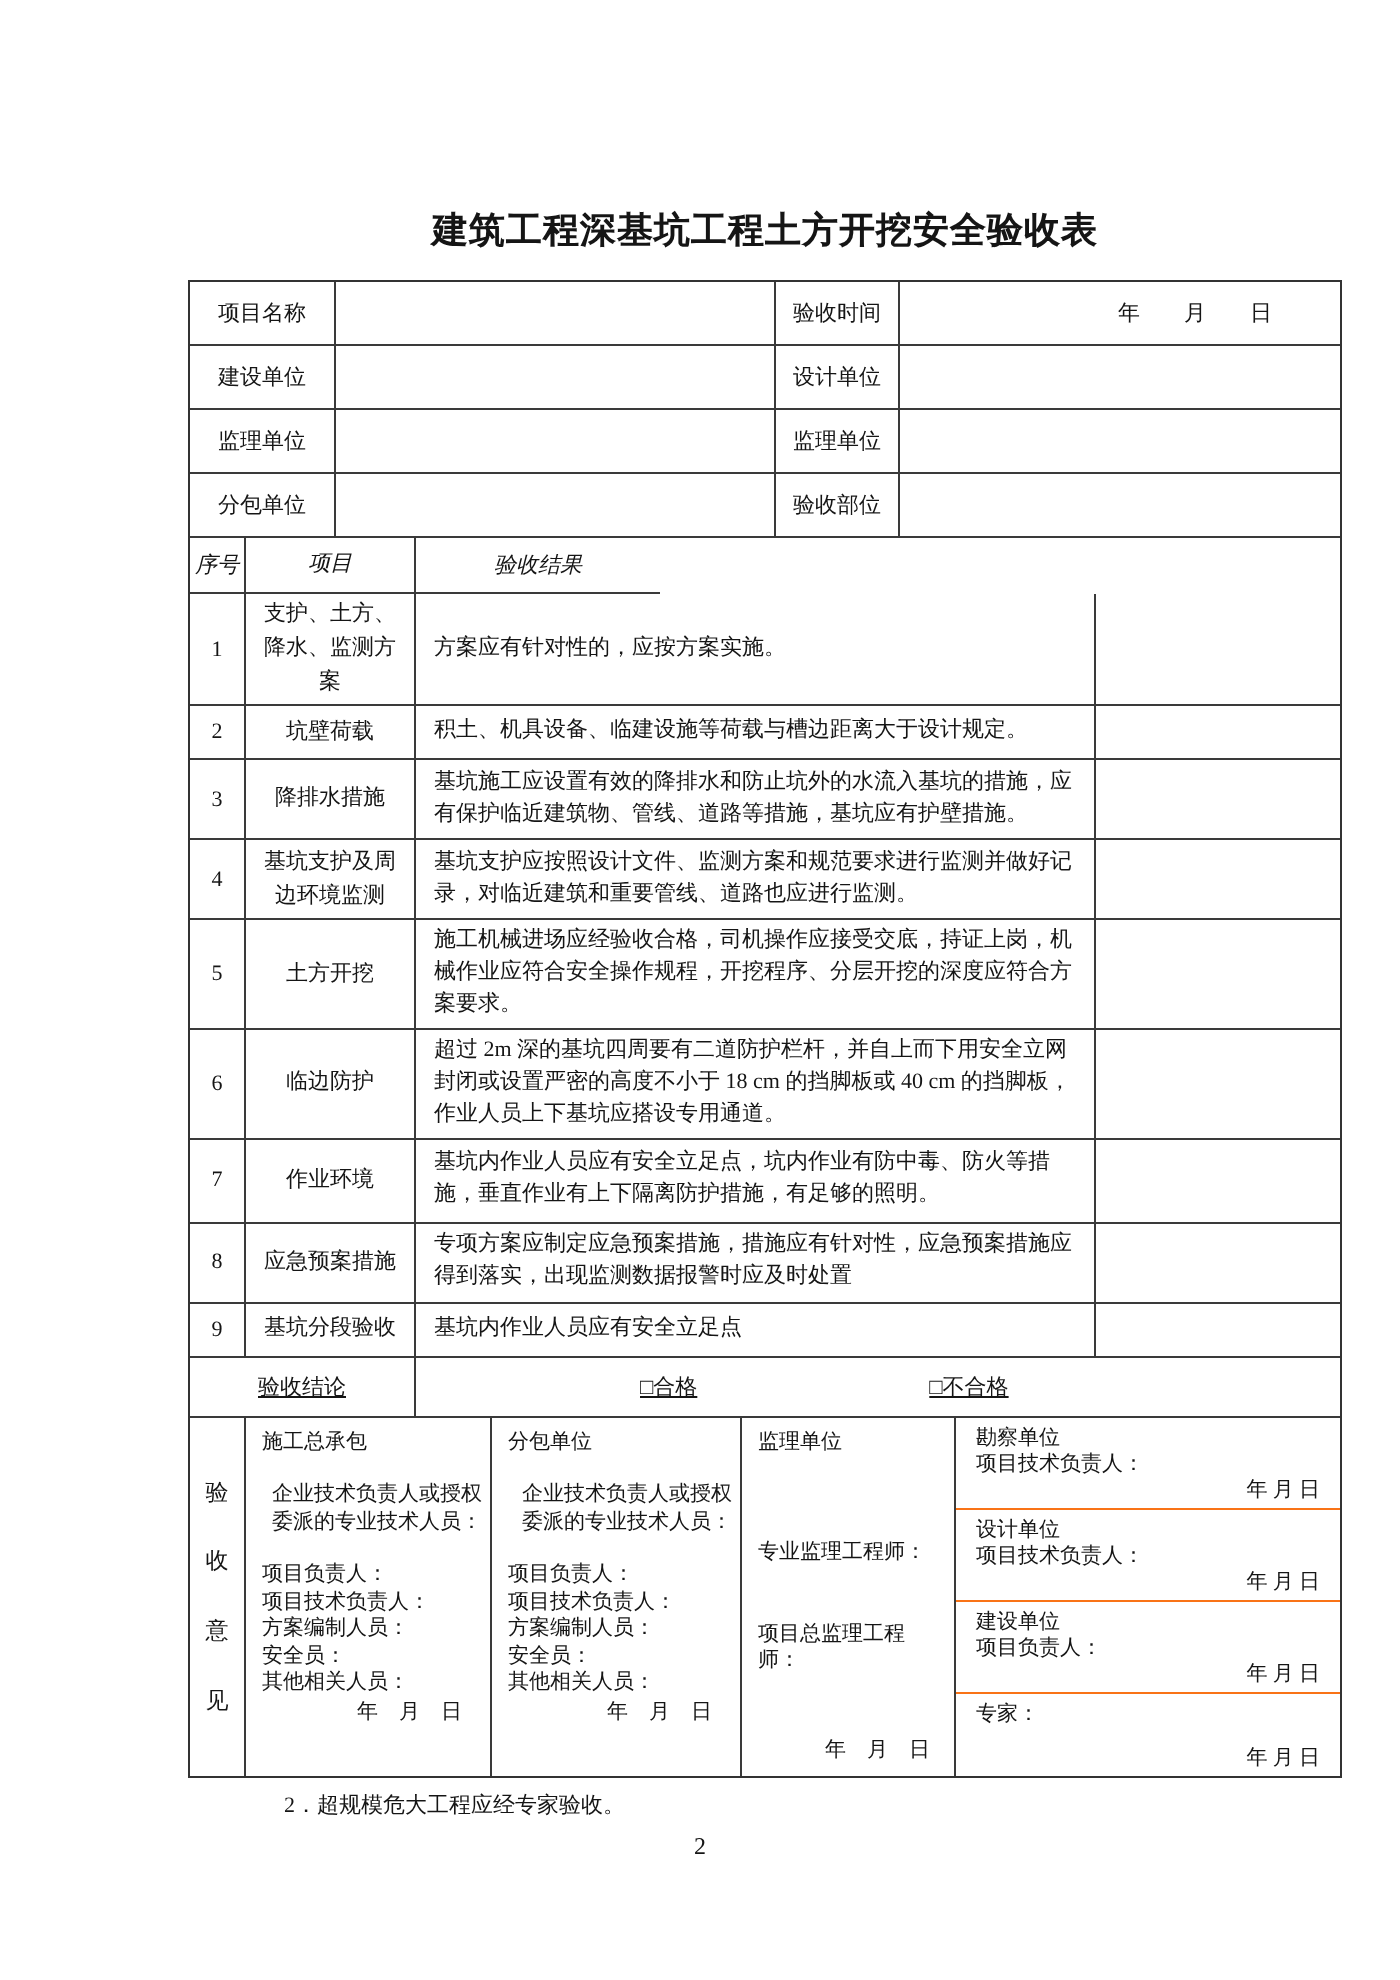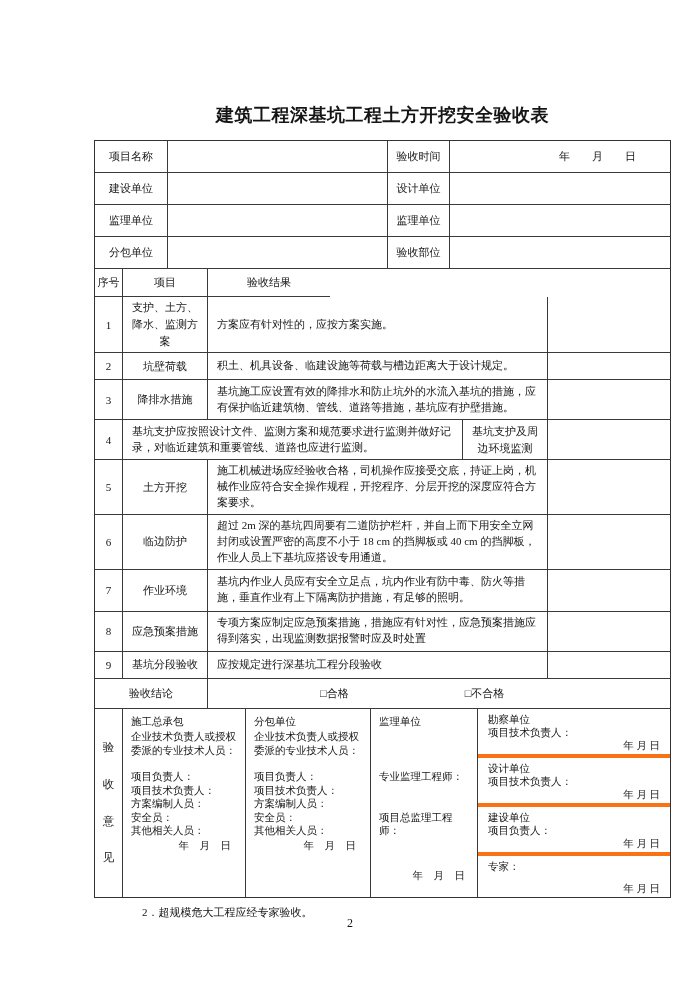--- a/index.html
+++ b/index.html
@@ -18,47 +18,47 @@
   .ic3{width:62px;justify-content:center;}
   .ic4{width:220px;border-right:none;padding-left:8px;}
   .date-val{justify-content:flex-end;padding-right:34px;padding-left:0;}
   
   .crow{display:flex;align-items:stretch;}
   .c-no{width:28px;display:flex;align-items:center;justify-content:center;font-size:11px;}
   .c-item{width:85px;display:flex;align-items:center;justify-content:center;text-align:center;
           font-size:11px;padding:2px 4px;line-height:1.55;}
   .c-req{width:340px;display:flex;align-items:center;font-size:11px;padding:3px 9px;line-height:1.45;}
   .c-res{width:122px;border-right:none;}
-  .chead{min-height:28px;}
+  .chead{min-height:28px;font-style:italic;}
   .chead .cell{display:flex;align-items:center;justify-content:center;font-size:11px;padding:0;}
   .r1{min-height:44px}.r2{min-height:27px}.r3{min-height:40px}.r4{min-height:40px}.r5{min-height:40px}
   .r6{min-height:52px}.r7{min-height:42px}.r8{min-height:40px}.r9{min-height:27px}
-  .concl{min-height:30px;}
+  .concl{min-height:30px;text-decoration:underline;}
   .concl-label{width:113px;display:flex;align-items:center;justify-content:center;font-size:11px;}
   .concl-content{width:462px;border-right:none;display:flex;align-items:center;font-size:11px;gap:44px;}
   .opt-pass{margin-left:112px;}
   .opt-fail{margin-left:72px;}
   
   .srow{display:flex;min-height:177px;}
   .srow > .cell{border-bottom:none;}
   .sc0{width:28px;display:flex;flex-direction:column;align-items:center;justify-content:space-evenly;
        font-size:11.5px;padding:10px 0;}
   .sc1{width:123px;}
   .sc2{width:125px;}
   .sc3{width:107px;}
   .sc4{width:192px;border-right:none;display:flex;flex-direction:column;padding:0;}
   .sigblock{font-size:10.5px;line-height:13.5px;padding:6px 4px 4px 8px;display:flex;flex-direction:column;}
-  .sig-tech{margin-top:2px;}
+  .sig-tech{margin-top:13px;text-align:right;}
   .sig-roles{margin-top:13px;}
   .sig-date{text-align:right;padding-right:10px;margin-top:1px;}
   .supblock{font-size:10.5px;line-height:13.5px;padding:6px 4px 4px 8px;}
   .sup1{margin-top:42px;}
   .sup2{margin-top:27px;}
   .sup-date{margin-top:31px;text-align:right;padding-right:8px;}
-  .runit{border-bottom:4px solid #f97316;font-size:10.5px;line-height:13px;
+  .runit{border-bottom:1px solid #f97316;font-size:10.5px;line-height:13px;
          padding:4px 6px 2px 10px;box-sizing:border-box;}
   .ru1{min-height:40px}.ru2{min-height:44px}.ru3{min-height:43px}
   .runit.last{border-bottom:none;flex:1;}
   .ru-date{text-align:right;padding-right:4px;}
   .expert .ru-date{margin-top:9px;}
   
   .notes{margin-top:5px;font-size:11px;line-height:1.4;}
   .note1{margin-left:21px;}
   .note2{margin-left:48px;margin-top:7px;}
   .pagenum{position:absolute;left:0;right:0;top:916px;text-align:center;font-size:12px;}
@@ -116,22 +116,22 @@
         <div class="cell c-res"></div>
       </div>
       <div class="crow r3">
         <div class="cell c-no">3</div>
         <div class="cell c-item">降排水措施</div>
         <div class="cell c-req">基坑施工应设置有效的降排水和防止坑外的水流入基坑的措施，应有保护临近建筑物、管线、道路等措施，基坑应有护壁措施。</div>
         <div class="cell c-res"></div>
       </div>
       <div class="crow r4">
         <div class="cell c-no">4</div>
+        <div class="cell c-item">基坑支护及周边环境监测</div>
         <div class="cell c-req">基坑支护应按照设计文件、监测方案和规范要求进行监测并做好记录，对临近建筑和重要管线、道路也应进行监测。</div>
-        <div class="cell c-item">基坑支护及周边环境监测</div>
         <div class="cell c-res"></div>
       </div>
       <div class="crow r5">
         <div class="cell c-no">5</div>
         <div class="cell c-item">土方开挖</div>
         <div class="cell c-req">施工机械进场应经验收合格，司机操作应接受交底，持证上岗，机械作业应符合安全操作规程，开挖程序、分层开挖的深度应符合方案要求。</div>
         <div class="cell c-res"></div>
       </div>
       <div class="crow r6">
         <div class="cell c-no">6</div>
@@ -147,21 +147,21 @@
       </div>
       <div class="crow r8">
         <div class="cell c-no">8</div>
         <div class="cell c-item">应急预案措施</div>
         <div class="cell c-req">专项方案应制定应急预案措施，措施应有针对性，应急预案措施应得到落实，出现监测数据报警时应及时处置</div>
         <div class="cell c-res"></div>
       </div>
       <div class="crow r9">
         <div class="cell c-no">9</div>
         <div class="cell c-item">基坑分段验收</div>
-        <div class="cell c-req">应按规定进行深基坑工程分段验收</div>
+        <div class="cell c-req">基坑内作业人员应有安全立足点</div>
         <div class="cell c-res"></div>
       </div>
 
       <div class="crow concl">
         <div class="cell concl-label">验收结论</div>
         <div class="cell concl-content">
           <span class="opt-pass">□合格</span>
           <span class="opt-fail">□不合格</span>
         </div>
       </div>

